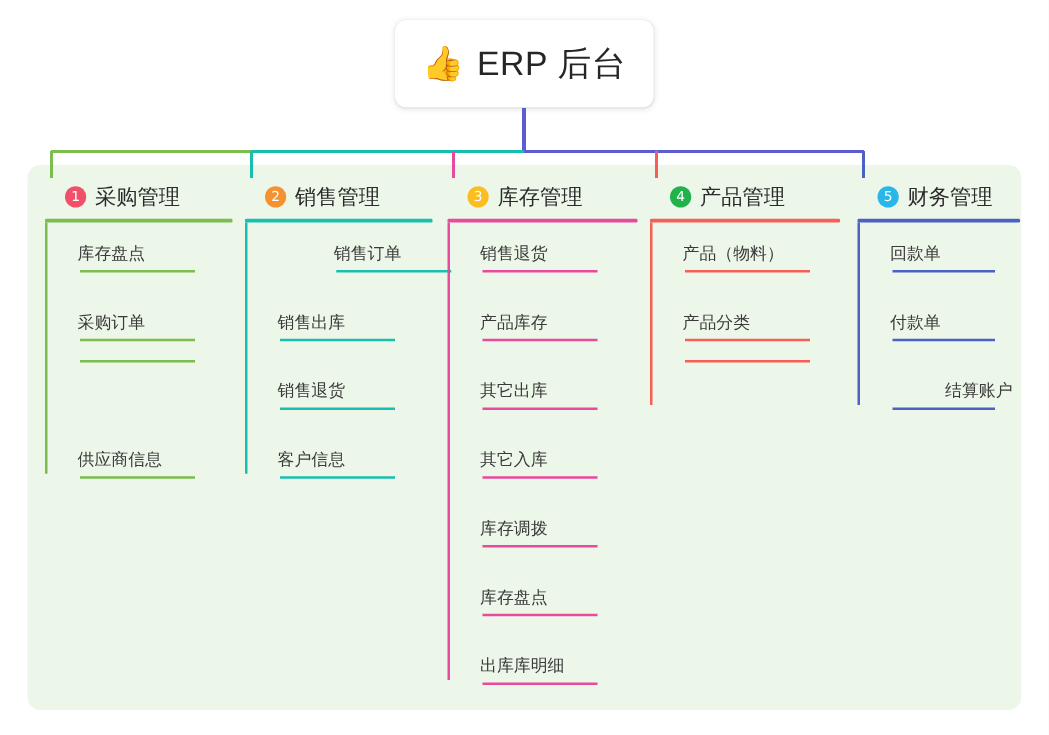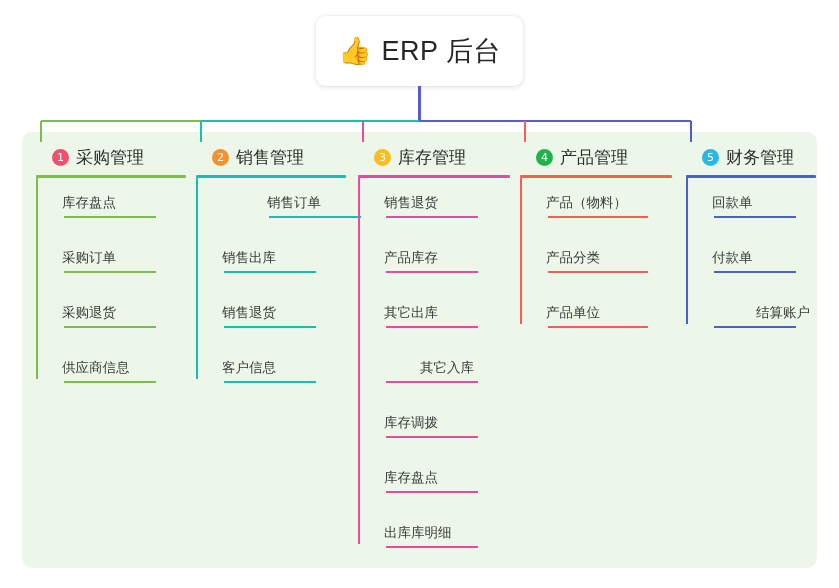--- a/index.html
+++ b/index.html
@@ -165,21 +165,20 @@
           <div class="spine" style="background: rgb(123, 189, 78); height: 201px;"></div>
           <div class="leaf" style="height: 55px;">
             <span class="leaf-text" style="padding-top: 16px;">库存盘点</span>
             <div class="leaf-rule" style="background: rgb(123, 189, 78); width: 92px;"></div>
           </div>
           <div class="leaf" style="height: 55px;">
             <span class="leaf-text" style="padding-top: 16px;">采购订单</span>
             <div class="leaf-rule" style="background: rgb(123, 189, 78); width: 92px;"></div>
           </div>
           <div class="leaf" style="height: 55px;">
-            <span class="leaf-text" style="padding-top: 16px;">采购退货</span>
             <div class="leaf-rule" style="background: rgb(123, 189, 78); width: 92px;"></div>
           </div>
           <div class="leaf" style="height: 55px;">
             <span class="leaf-text" style="padding-top: 16px;">供应商信息</span>
             <div class="leaf-rule" style="background: rgb(123, 189, 78); width: 92px;"></div>
           </div>
         </div>
       </div>
       <div class="column" style="left: 196px;">
         <div class="col-header">
@@ -221,21 +220,21 @@
           </div>
           <div class="leaf" style="height: 55px;">
             <span class="leaf-text" style="padding-top: 16px;">产品库存</span>
             <div class="leaf-rule" style="background: rgb(232, 74, 158); width: 92px;"></div>
           </div>
           <div class="leaf" style="height: 55px;">
             <span class="leaf-text" style="padding-top: 16px;">其它出库</span>
             <div class="leaf-rule" style="background: rgb(232, 74, 158); width: 92px;"></div>
           </div>
           <div class="leaf" style="height: 55px;">
-            <span class="leaf-text" style="padding-top: 16px; text-align: center;">其它入库</span>
+            <span class="leaf-text" style="padding-top: 16px;">其它入库</span>
             <div class="leaf-rule" style="background: rgb(232, 74, 158); width: 92px;"></div>
           </div>
           <div class="leaf" style="height: 55px;">
             <span class="leaf-text" style="padding-top: 16px;">库存调拨</span>
             <div class="leaf-rule" style="background: rgb(232, 74, 158); width: 92px;"></div>
           </div>
           <div class="leaf" style="height: 55px;">
             <span class="leaf-text" style="padding-top: 16px;">库存盘点</span>
             <div class="leaf-rule" style="background: rgb(232, 74, 158); width: 92px;"></div>
           </div>
@@ -255,21 +254,20 @@
           <div class="spine" style="background: rgb(245, 95, 85); height: 146px;"></div>
           <div class="leaf" style="height: 55px;">
             <span class="leaf-text" style="padding-top: 16px;">产品（物料）</span>
             <div class="leaf-rule" style="background: rgb(245, 95, 85); width: 100px;"></div>
           </div>
           <div class="leaf" style="height: 55px;">
             <span class="leaf-text" style="padding-top: 16px;">产品分类</span>
             <div class="leaf-rule" style="background: rgb(245, 95, 85); width: 100px;"></div>
           </div>
           <div class="leaf" style="height: 55px;">
-            <span class="leaf-text" style="padding-top: 16px;">产品单位</span>
             <div class="leaf-rule" style="background: rgb(245, 95, 85); width: 100px;"></div>
           </div>
         </div>
       </div>
       <div class="column" style="left: 686px;">
         <div class="col-header">
           <span class="badge" style="background: rgb(41, 182, 232);">5</span>
           <span class="col-title">财务管理</span>
         </div>
         <div class="header-rule" style="background: rgb(75, 97, 196); width: 130px;"></div>

